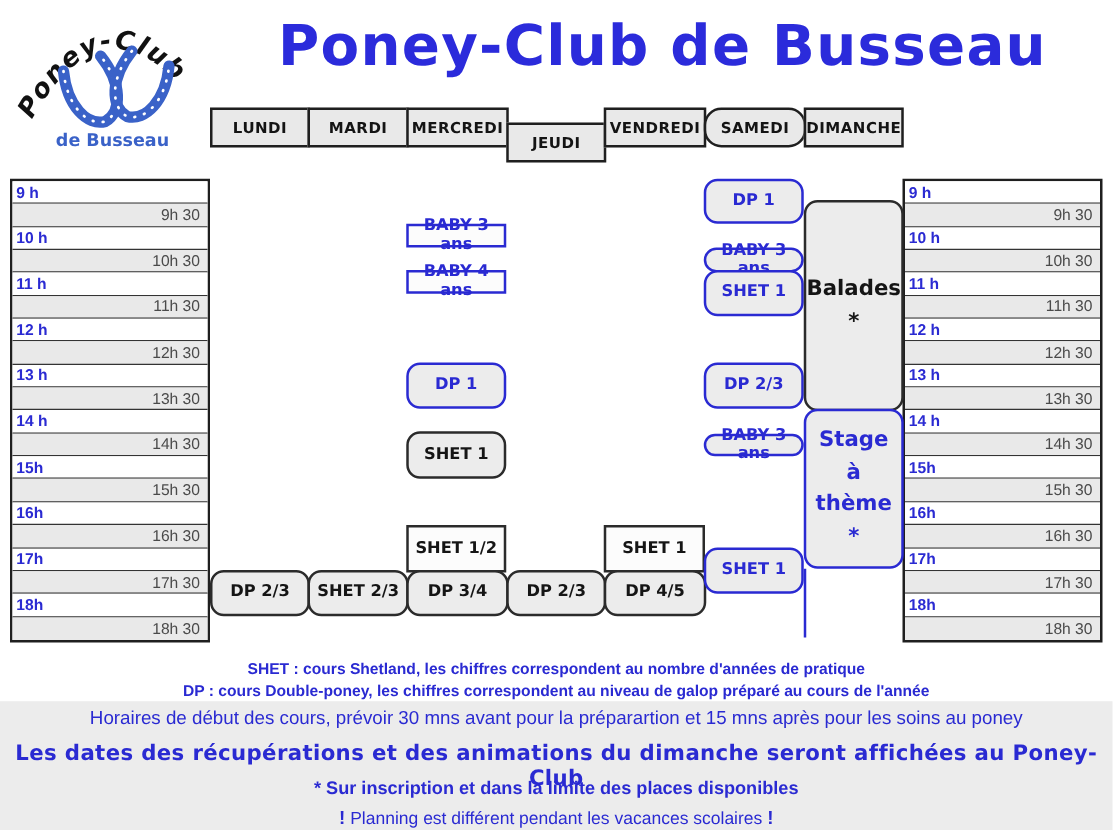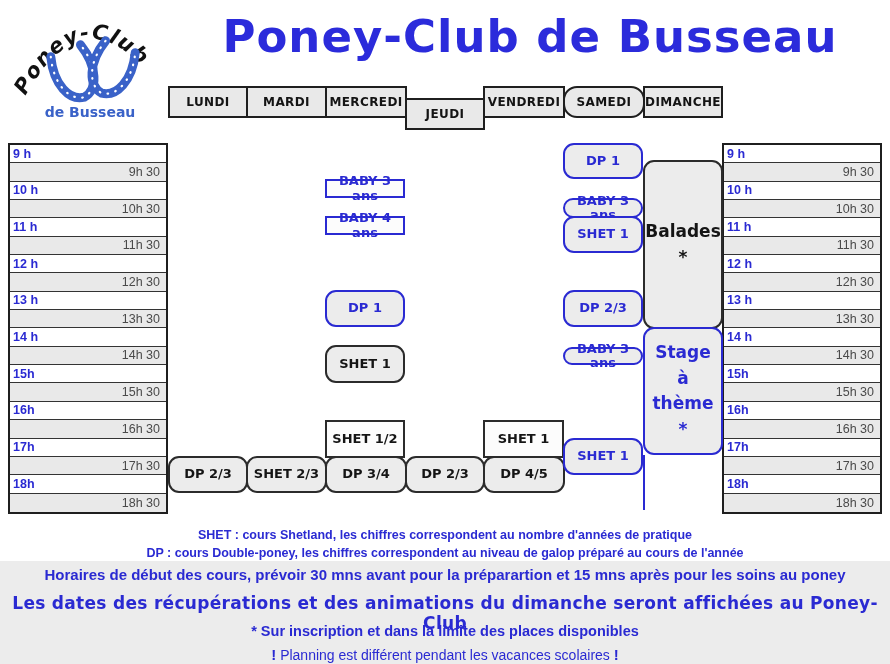--- a/index.html
+++ b/index.html
@@ -49,21 +49,21 @@
   .box.black{border:2px solid #2b2b2b;color:#151515;}
   .box.graybg{background:var(--gray);border-radius:11px;}
   .box.whitebg{background:#fcfcfc;}
   .box.big{font-size:17px;line-height:1.5;text-align:center;}
   #samedi-dimanche-divider{left:643px;top:455px;width:2px;height:55px;background:var(--blue);}
   
   .note-line{position:absolute;left:0;width:890px;text-align:center;color:var(--blue);}
   #legend-shet{top:528px;font-size:12.5px;font-weight:600;}
   #legend-dp{top:546px;font-size:12.5px;font-weight:600;}
   #footer-band{left:0;top:561px;width:890px;height:103px;background:var(--gray);}
-  #note-hours{top:566px;font-size:15px;font-weight:700;}
+  #note-hours{top:566px;font-size:15px;font-weight:400;}
   #note-dates{top:593px;font-size:17px;font-weight:bold;font-family:"DejaVu Sans",sans-serif;letter-spacing:.3px;}
   #note-inscription{top:623px;font-size:14.5px;font-weight:bold;}
   #note-vacances{top:646px;font-size:14px;font-weight:500;}
   #note-vacances .excl{font-weight:bold;font-size:15px;padding:0 4px;}
   
   #logo{left:12px;top:6px;}
 </style>
 </head>
 <body style="--blue: #2a2ad2; --title-blue: #2b2bdb; --gray: #ececec; --ink: #1f1f1f; --shoe-blue: #3a62c8;">
 

